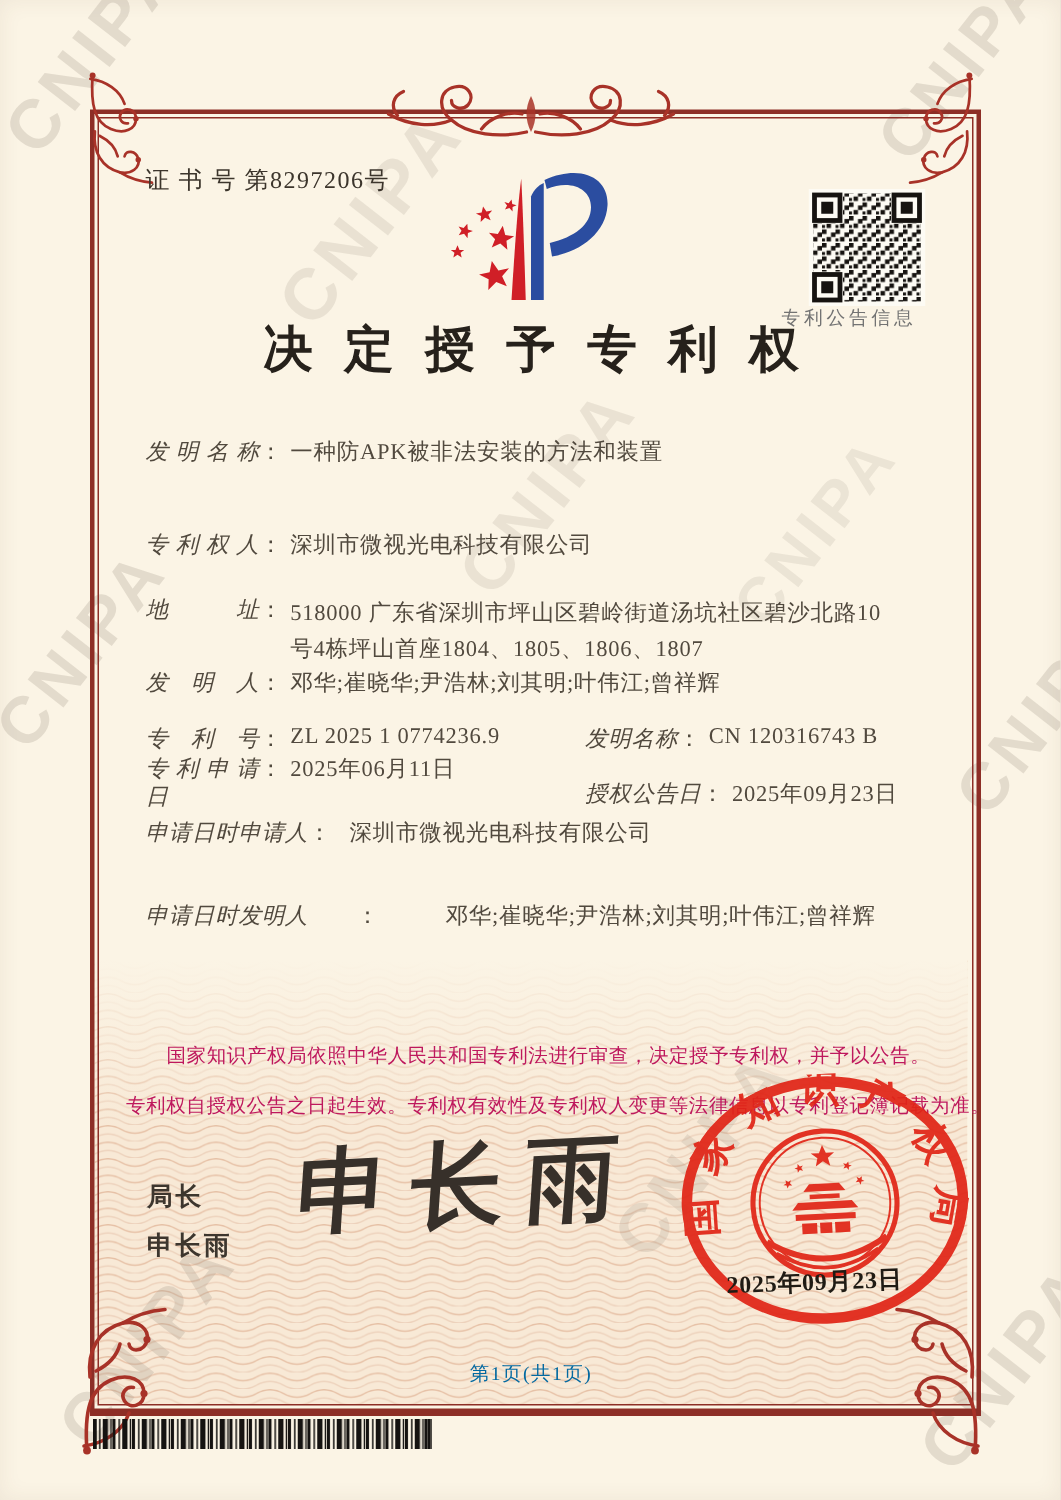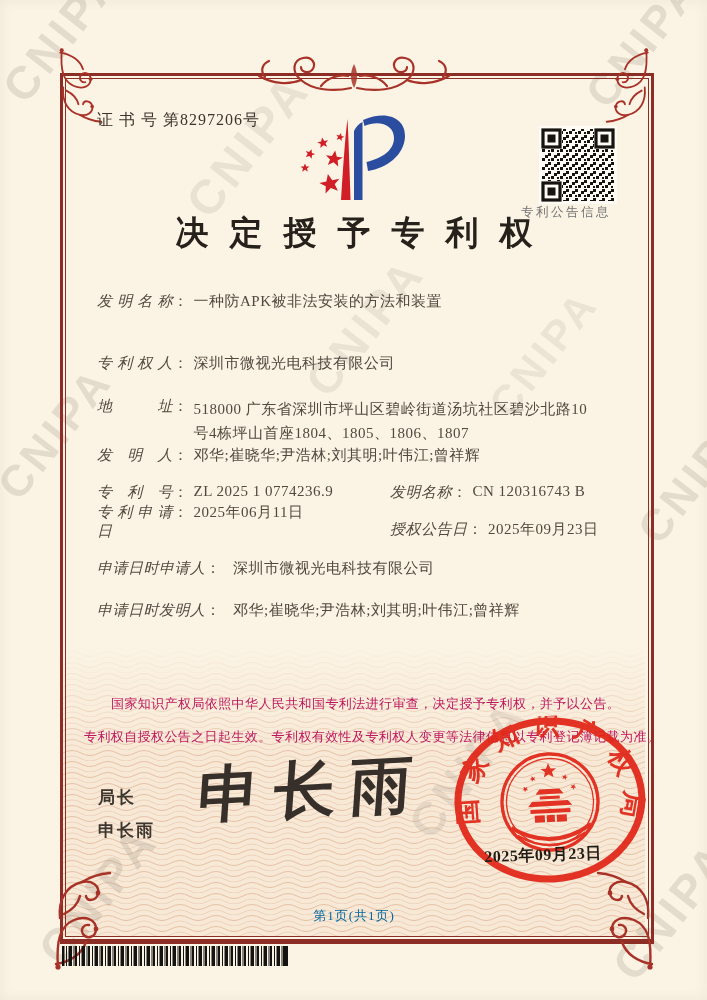--- a/index.html
+++ b/index.html
@@ -236,27 +236,27 @@
     <span class="lbl">专利申请日</span>
       <span class="cl">：</span>
     <span class="val">2025年06月11日</span>
   </div>
   <div class="row rcol natural" style="top:520px;">
     <span class="lbl">授权公告日</span>
       <span class="cl">：</span>
     <span class="val">2025年09月23日</span>
   </div>
 
-  <div class="row natural" style="top:559px;">
+  <div class="row natural" style="top:546px;">
     <span class="lbl">申请日时申请人</span>
       <span class="cl">：</span>
     <span class="val" style="margin-left:12px;">深圳市微视光电科技有限公司</span>
   </div>
 
-  <div class="row natural" style="top:601px;">
+  <div class="row natural" style="top:601px;gap:32px;">
     <span class="lbl">申请日时发明人</span>
       <span class="cl">：</span>
     <span class="val" style="margin-left:12px;">邓华;崔晓华;尹浩林;刘其明;叶伟江;曾祥辉</span>
   </div>
 
   <div class="statement">
     <span class="ind">国家知识产权局依照中华人民共和国专利法进行审查，决定授予专利权，并予以公告。</span>
     <span>专利权自授权公告之日起生效。专利权有效性及专利权人变更等法律信息以专利登记簿记载为准。</span>
   </div>
 

